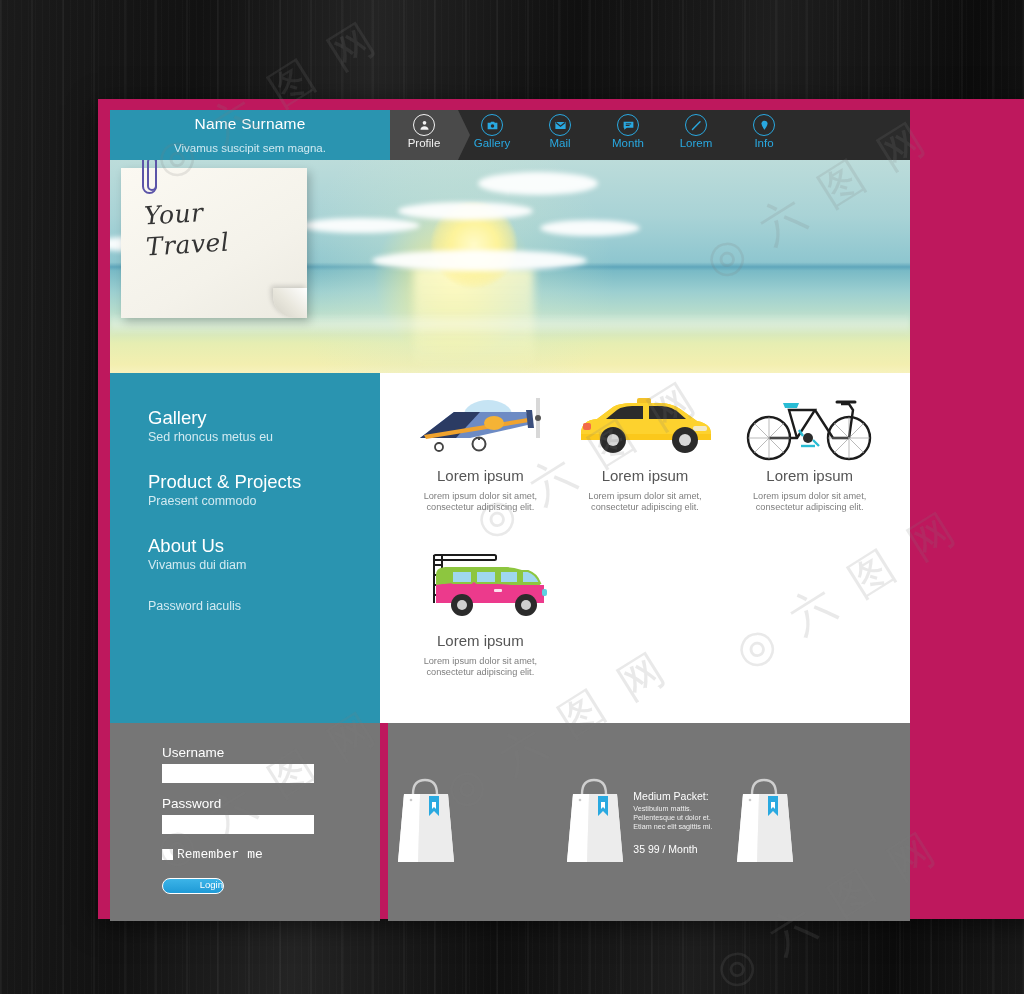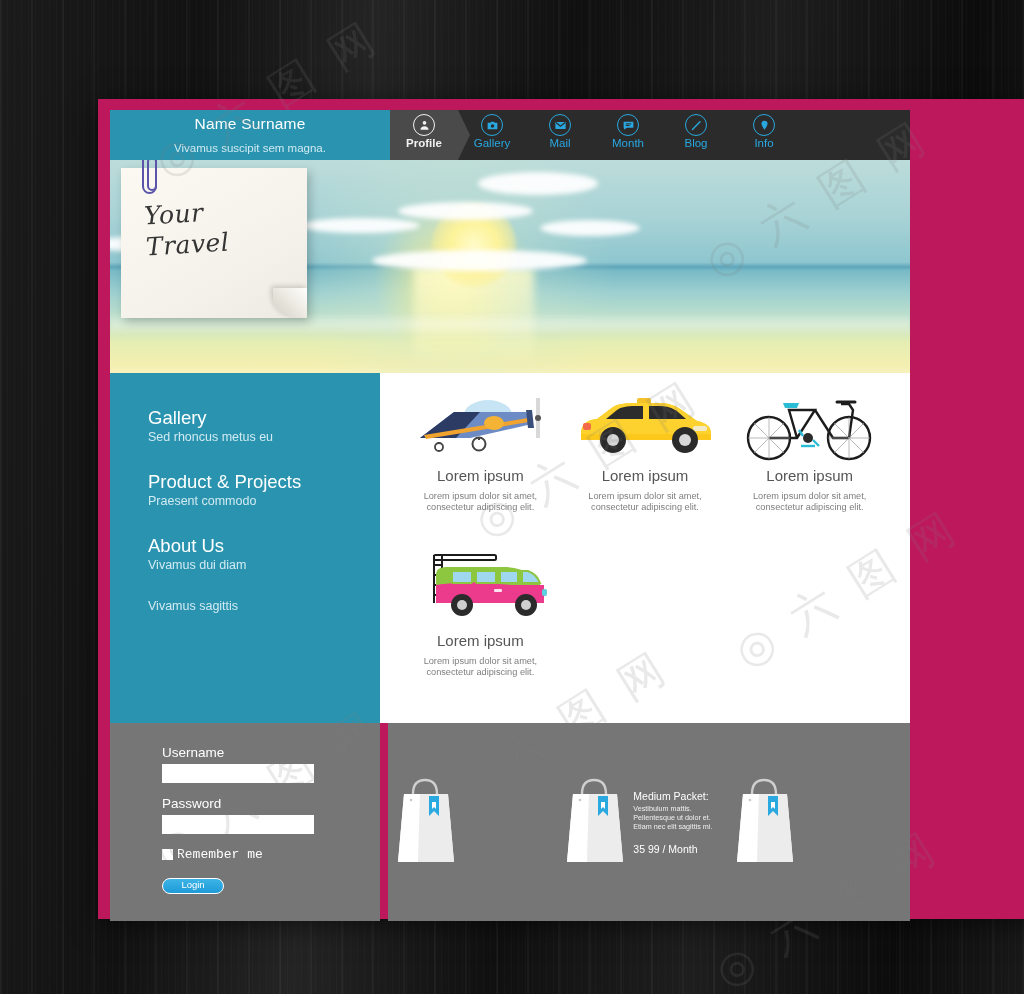--- a/index.html
+++ b/index.html
@@ -88,21 +88,20 @@
     position: relative;
     text-align: center;
     padding-top: 4px;
     color: #29a8e0;
     z-index: 2;
     cursor: pointer;
   }
   .nav-item.active {
     color: #f2f2f2;
     background: #4a4a4a;
-    font-weight: bold;
   }
   .nav-item.active::after {
     content: "";
     position: absolute;
     right: -12px; top: 0;
     border-top: 25px solid transparent;
     border-bottom: 25px solid transparent;
     border-left: 12px solid #4a4a4a;
   }
   .nav-ico {
@@ -276,21 +275,21 @@
   .remember-label { font-size: 13px; }
   .login-btn {
     margin-top: 16px;
     width: 62px; height: 16px;
     border-radius: 9px;
     background: linear-gradient(180deg, #3cb4e8, #1f9ad6);
     border: 1.5px solid #ffffff;
     color: #ffffff;
     font-size: 9.5px;
     line-height: 12px;
-    text-align: center;
+    text-align: right;
     cursor: pointer;
   }
 
   .packets {
     flex: 1;
     background: #767676;
     display: flex;
     align-items: center;
     padding: 0 6px 0 8px;
   }
@@ -370,21 +369,21 @@
           </div>
           <div class="nav-label">Month</div>
         </div>
 
         <div class="nav-item">
           <div class="nav-ico">
             <svg width="13" height="13" viewBox="0 0 24 24">
               <path d="M4.5 19.5 18.5 5" stroke="currentColor" stroke-width="2.6" fill="none" stroke-linecap="round"></path>
             </svg>
           </div>
-          <div class="nav-label">Blog</div>
+          <div class="nav-label">Lorem</div>
         </div>
 
         <div class="nav-item">
           <div class="nav-ico">
             <svg width="13" height="13" viewBox="0 0 24 24" fill="currentColor">
               <path d="M12 3c-3.2 0-5.6 2.4-5.6 5.5 0 4 5.6 11.5 5.6 11.5s5.6-7.5 5.6-11.5C17.6 5.4 15.2 3 12 3z"></path>
             </svg>
           </div>
           <div class="nav-label">Info</div>
         </div>
@@ -421,21 +420,21 @@
         </div>
         <div class="menu-item">
           <div class="menu-title">Product &amp; Projects</div>
           <div class="menu-sub">Praesent commodo</div>
         </div>
         <div class="menu-item">
           <div class="menu-title">About Us</div>
           <div class="menu-sub">Vivamus dui diam</div>
         </div>
         <div class="menu-item">
-          <div class="menu-sub">Vivamus sagittis</div>
+          <div class="menu-sub">Password iaculis</div>
         </div>
       </div>
 
       <div class="cards">
 
         <div class="card">
           <div class="card-art">
             <svg width="140" height="72" viewBox="0 0 140 72">
               <ellipse cx="78" cy="25" rx="24" ry="15" fill="#bcdff2" opacity=".85"></ellipse>
               <path d="M10 48 L44 22 L116 22 L122 34 L60 48 Z" fill="#6d8bc4"></path>

